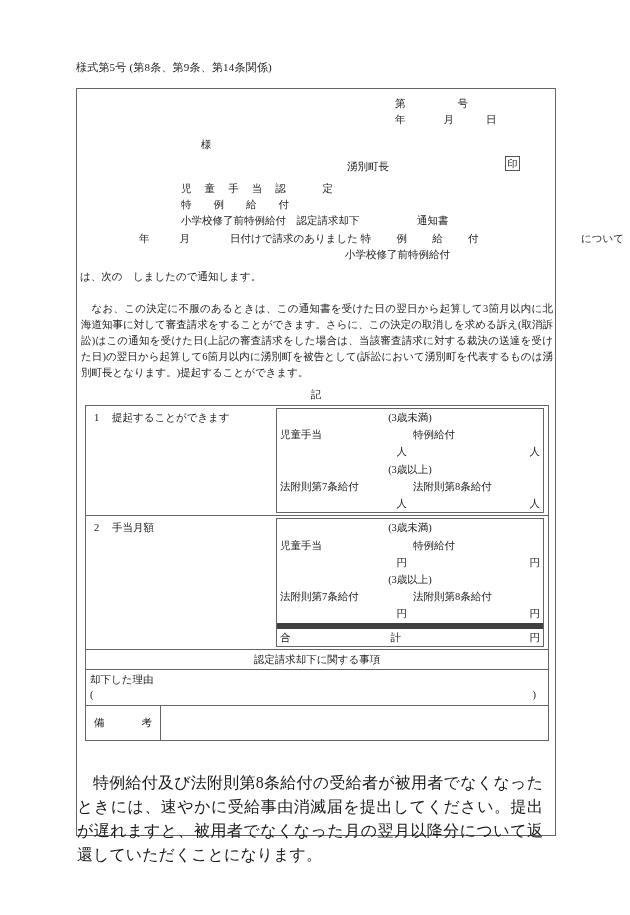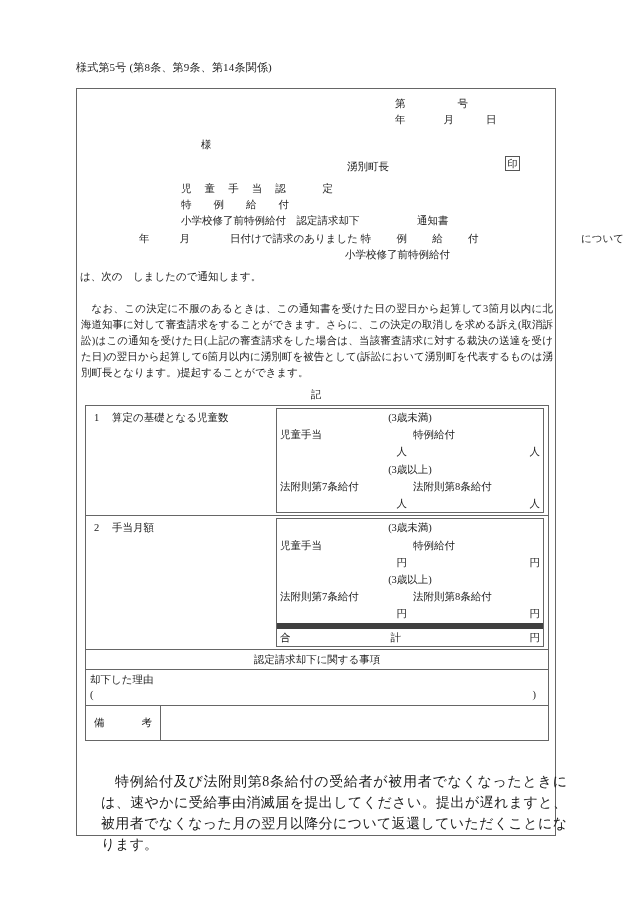--- a/index.html
+++ b/index.html
@@ -214,24 +214,24 @@
   .bikou-lab {
     width: 58px;
     text-align: justify;
     text-align-last: justify;
     padding: 3px 8px;
   }
 
   
   .footnote {
     position: absolute;
-    left: 24px;
+    left: 0;
     top: 682px;
     width: 466px;
-    font-size: 14px;
+    font-size: 16px;
     line-height: 1.5;
     text-align: justify;
     text-indent: 1em;
   }
 </style>
 </head>
 <body>
 
 <div class="page">
 
@@ -280,21 +280,21 @@
 
       <div class="ki">記</div>
 
       <table class="grid">
         <tbody>
 
         <tr>
           <td>
             <div style="display:flex; align-items:flex-start;">
               <div class="item-label" style="flex:1; padding-top:2px;">
-                <span class="item-num">1</span><span>算定の基礎となる児童数</span>
+                <span class="item-num">1</span><span>提起することができます</span>
               </div>
               <div class="sub-wrap">
                 <table class="sub">
                   <tbody>
                         <tr>
                     <td class="band" colspan="2">(3歳未満)</td>
                   </tr>
                   <tr>
                     <td class="cellL">児童手当</td>
                     <td class="cellR">特例給付</td>

